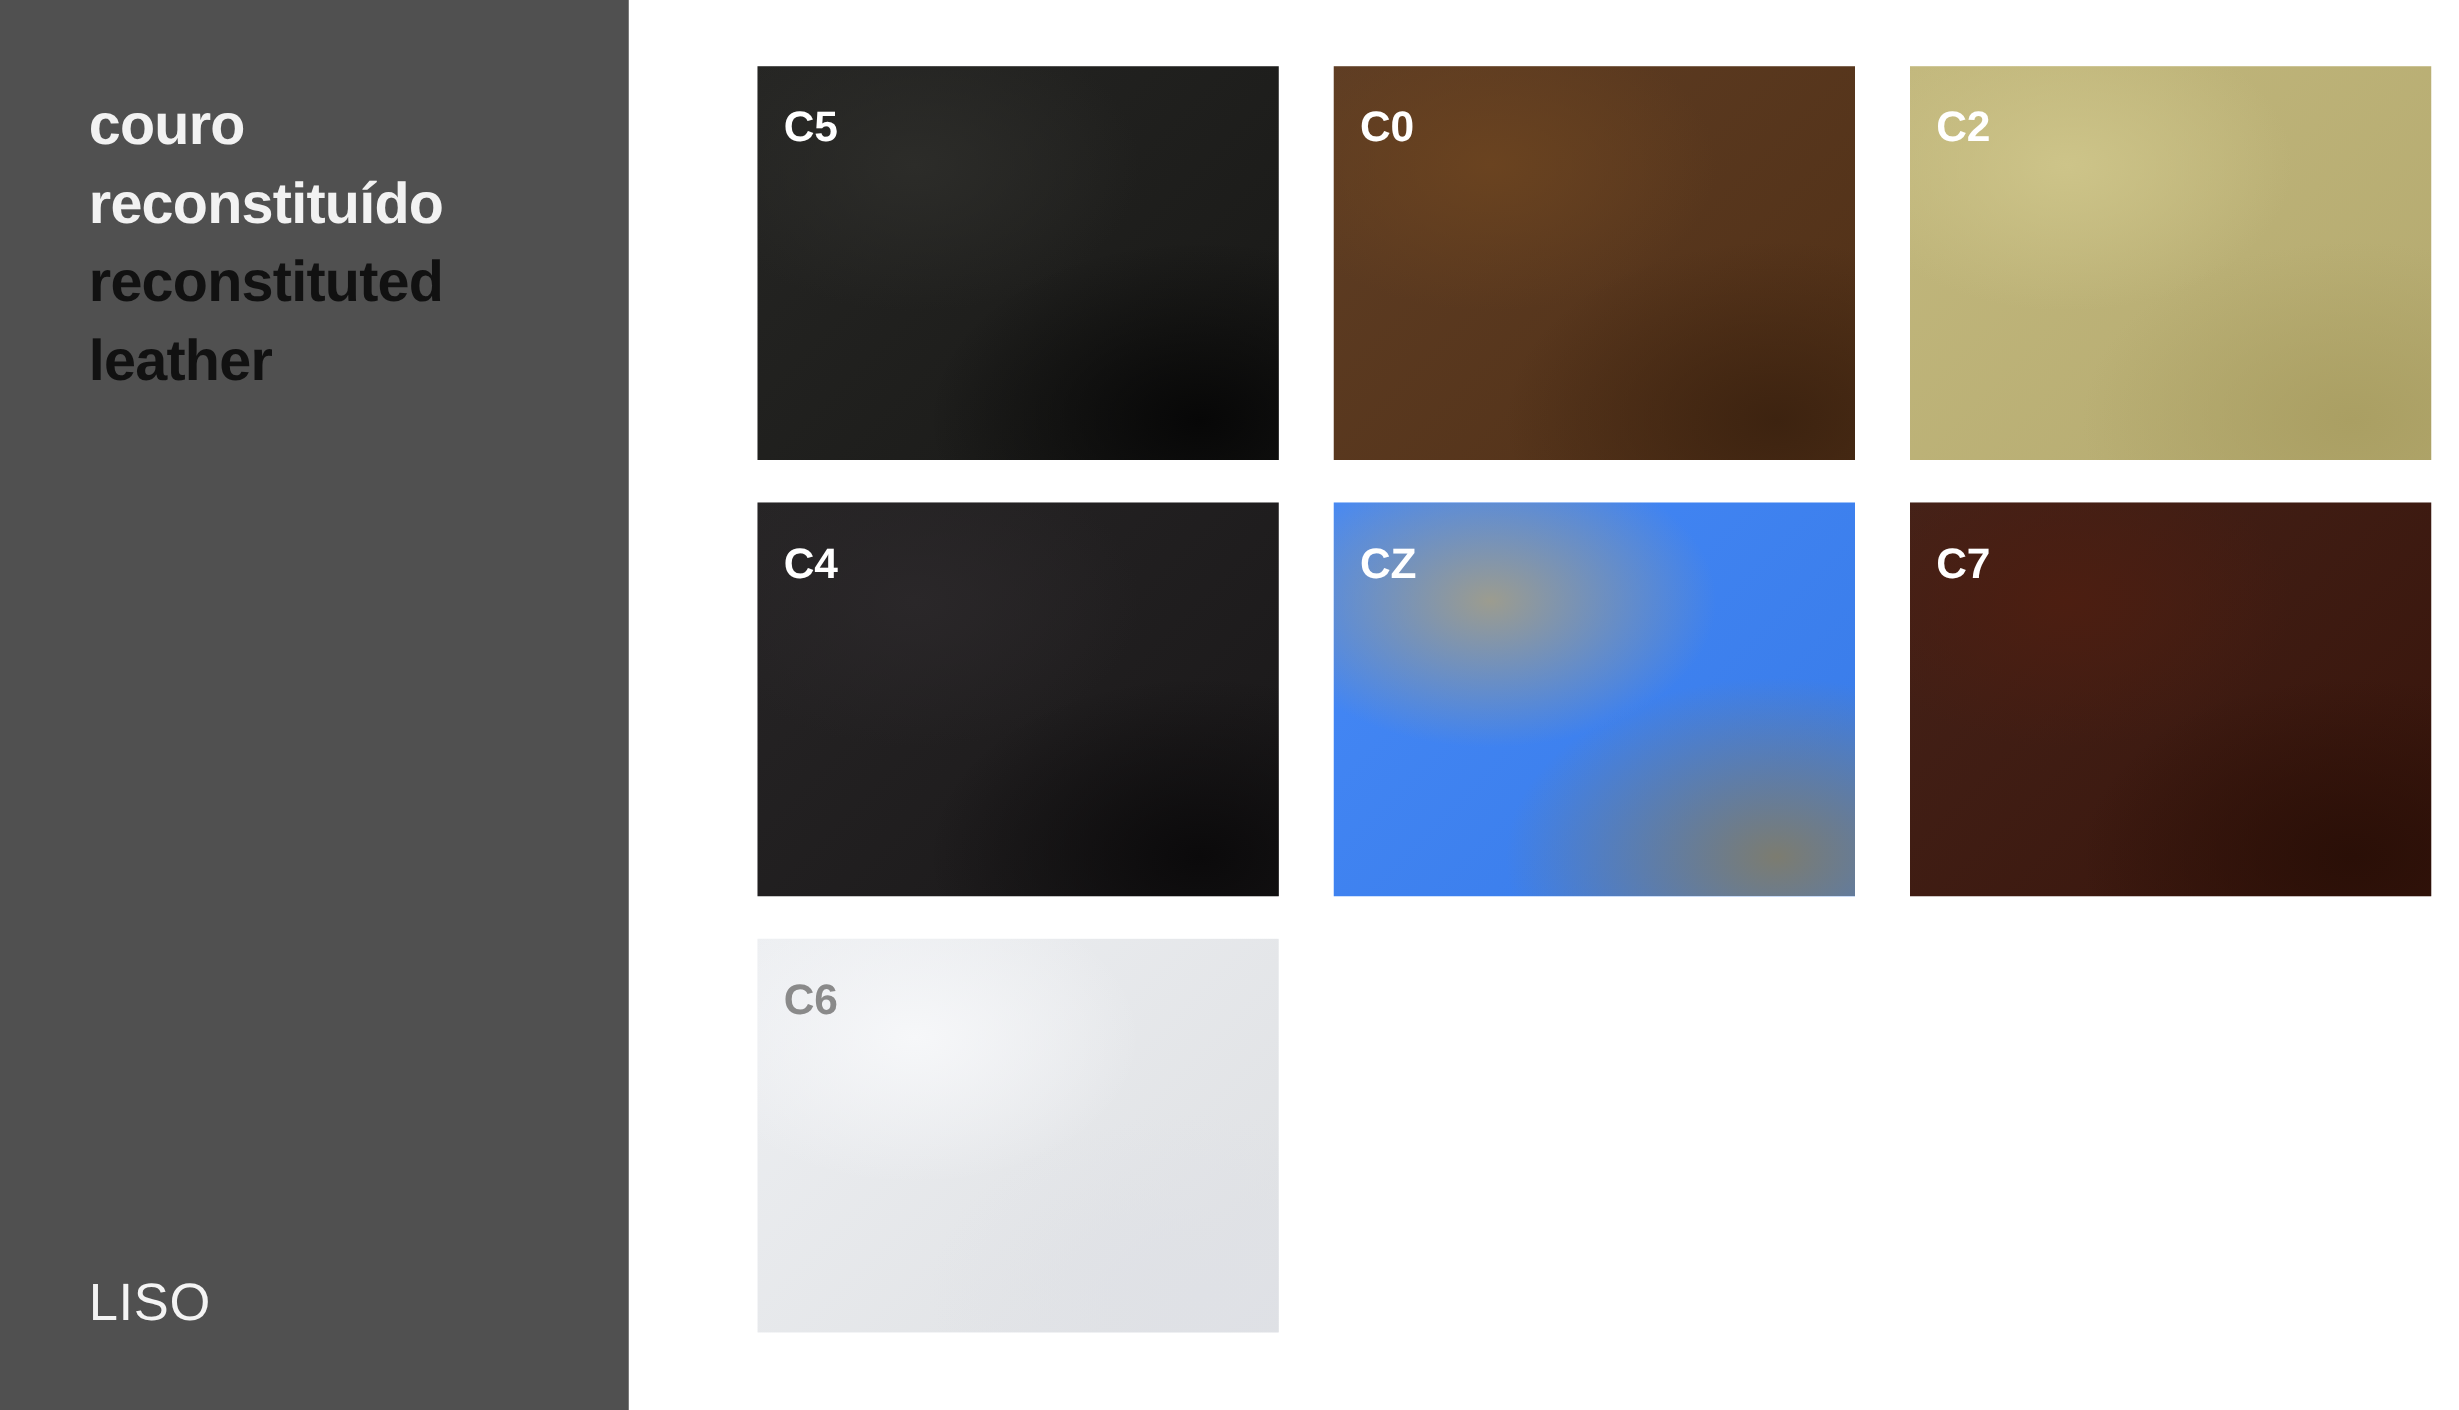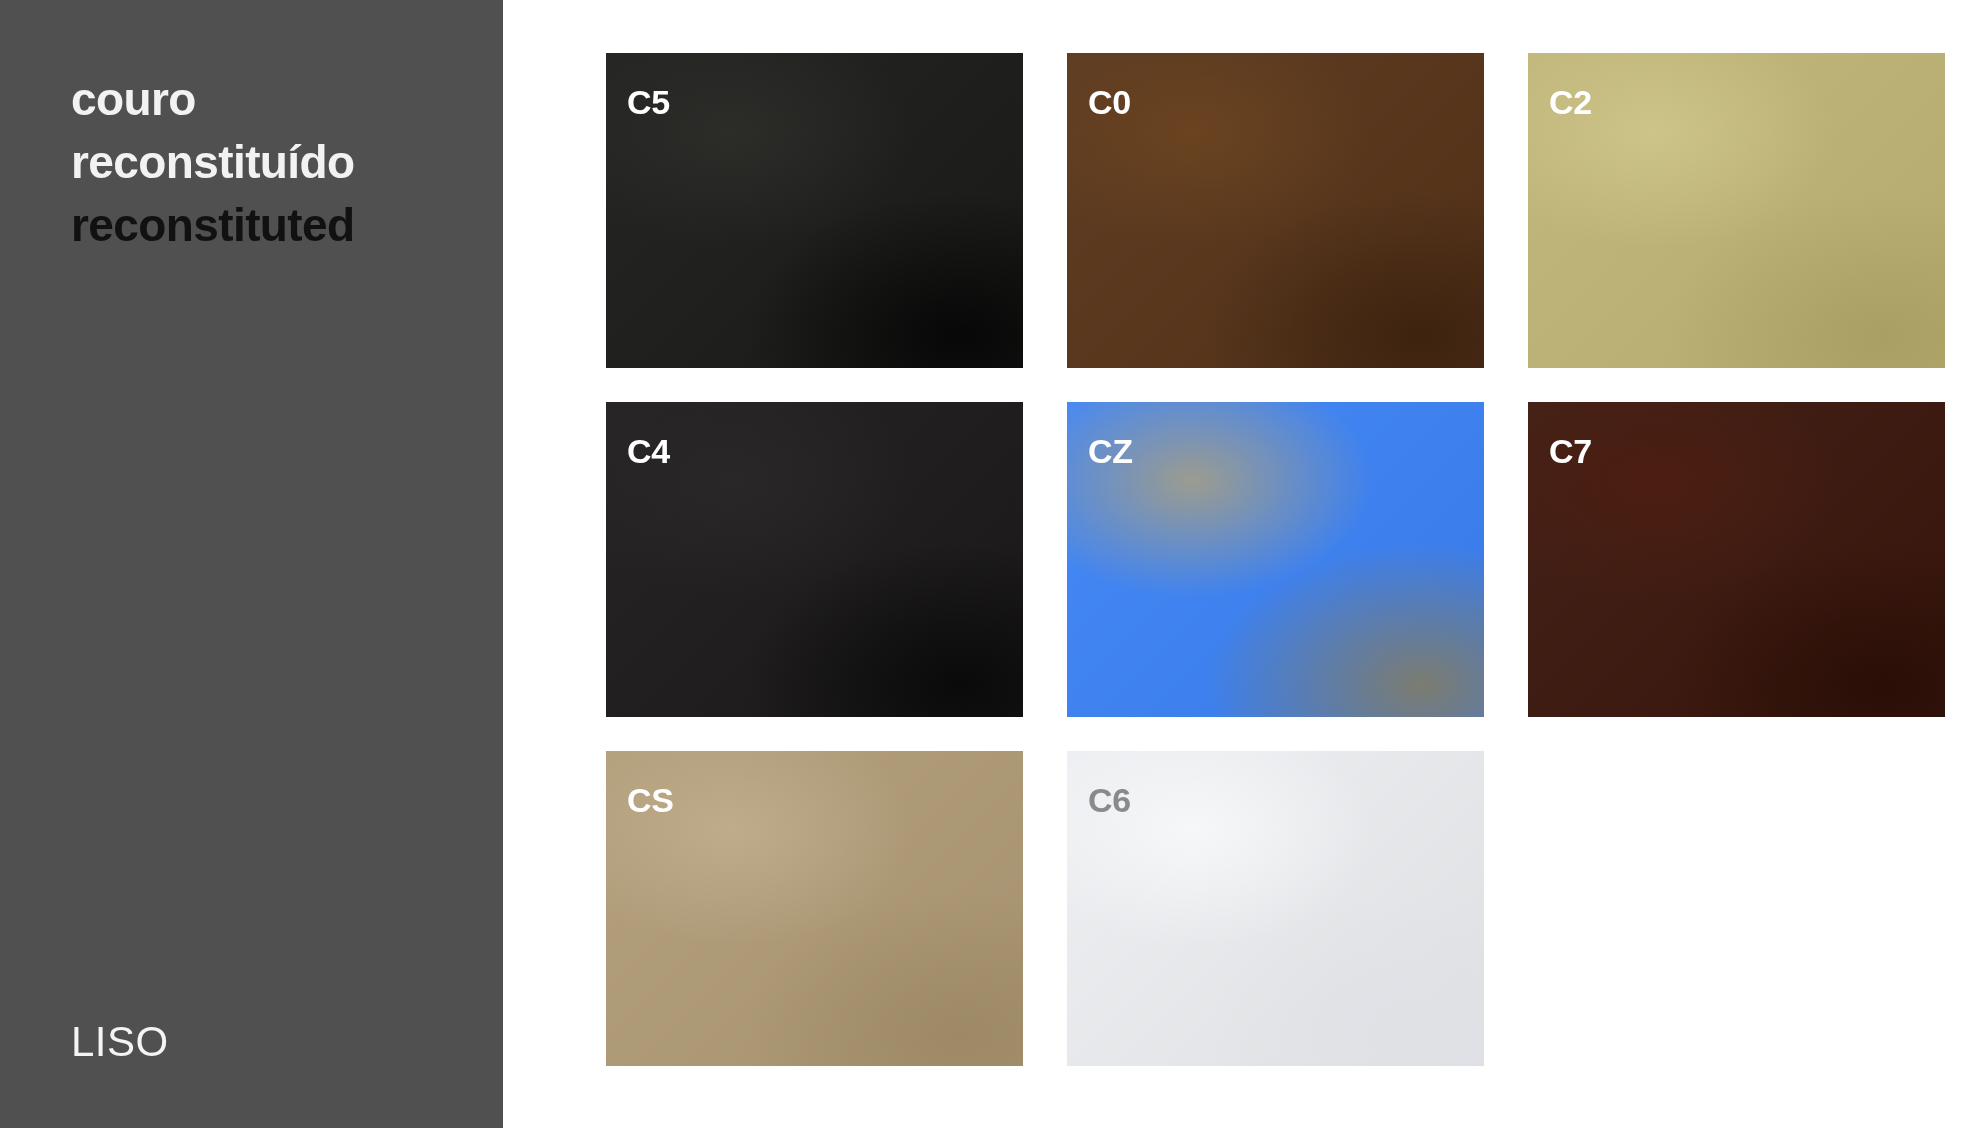--- a/index.html
+++ b/index.html
@@ -99,20 +99,21 @@
 <body>
 
 <div id="page" style="background: rgb(255, 255, 255);">
 
   <aside id="sidebar" style="background: rgb(80, 80, 80);">
 
     <div id="title-block">
       <div class="title-line title-pt" style="color: rgb(242, 242, 242);">couro</div>
       <div class="title-line title-pt" style="color: rgb(242, 242, 242);">reconstituído</div>
       <div class="title-line title-en" style="color: rgb(17, 17, 17);">reconstituted</div>
+      <div class="title-line title-en" style="color: rgb(17, 17, 17);">leather</div>
     </div>
 
     <div id="liso" style="color: rgb(244, 244, 244);">LISO</div>
 
   </aside>
 
   <main id="swatch-area">
     <div id="swatch-grid">
         <div class="swatch" style="background: rgb(26, 26, 24);">
           <div class="swatch-tex" style="background: radial-gradient(70% 60% at 30% 25%, rgb(44, 44, 41) 0%, rgba(0, 0, 0, 0) 62%), radial-gradient(80% 70% at 85% 90%, rgb(7, 7, 7) 0%, rgba(0, 0, 0, 0) 65%), linear-gradient(135deg, rgba(255, 255, 255, 0.05) 0%, rgba(0, 0, 0, 0.06) 100%);"></div>
@@ -131,24 +132,20 @@
           <div class="swatch-label" style="color: rgb(255, 255, 255);">C4</div>
         </div>
         <div class="swatch" style="background: #3b82f6;">
           <div class="swatch-tex" style="background: radial-gradient(70% 60% at 30% 25%, rgb(156, 156, 143) 0%, rgba(0, 0, 0, 0) 62%), radial-gradient(80% 70% at 85% 90%, rgb(124, 124, 112) 0%, rgba(0, 0, 0, 0) 65%), linear-gradient(135deg, rgba(255, 255, 255, 0.05) 0%, rgba(0, 0, 0, 0.06) 100%);"></div>
           <div class="swatch-label" style="color: rgb(255, 255, 255);">CZ</div>
         </div>
         <div class="swatch" style="background: rgb(59, 22, 12);">
           <div class="swatch-tex" style="background: radial-gradient(70% 60% at 30% 25%, rgb(76, 30, 17) 0%, rgba(0, 0, 0, 0) 62%), radial-gradient(80% 70% at 85% 90%, rgb(42, 15, 7) 0%, rgba(0, 0, 0, 0) 65%), linear-gradient(135deg, rgba(255, 255, 255, 0.05) 0%, rgba(0, 0, 0, 0.06) 100%);"></div>
           <div class="swatch-label" style="color: rgb(255, 255, 255);">C7</div>
         </div>
-        <div class="swatch" style="background: rgb(176, 155, 118);">
-          <div class="swatch-tex" style="background: radial-gradient(70% 60% at 30% 25%, rgb(191, 172, 138) 0%, rgba(0, 0, 0, 0) 62%), radial-gradient(80% 70% at 85% 90%, rgb(157, 137, 101) 0%, rgba(0, 0, 0, 0) 65%), linear-gradient(135deg, rgba(255, 255, 255, 0.05) 0%, rgba(0, 0, 0, 0.06) 100%);"></div>
-          <div class="swatch-label" style="color: rgb(255, 255, 255);">CS</div>
-        </div>
         <div class="swatch" style="background: rgb(236, 238, 241);">
           <div class="swatch-tex" style="background: radial-gradient(70% 60% at 30% 25%, rgb(246, 247, 249) 0%, rgba(0, 0, 0, 0) 62%), radial-gradient(80% 70% at 85% 90%, rgb(223, 225, 230) 0%, rgba(0, 0, 0, 0) 65%), linear-gradient(135deg, rgba(255, 255, 255, 0.05) 0%, rgba(0, 0, 0, 0.06) 100%);"></div>
           <div class="swatch-label" style="color: rgb(138, 138, 138);">C6</div>
         </div>
       </div>
   </main>
 
 </div>
 
 </body></html>

